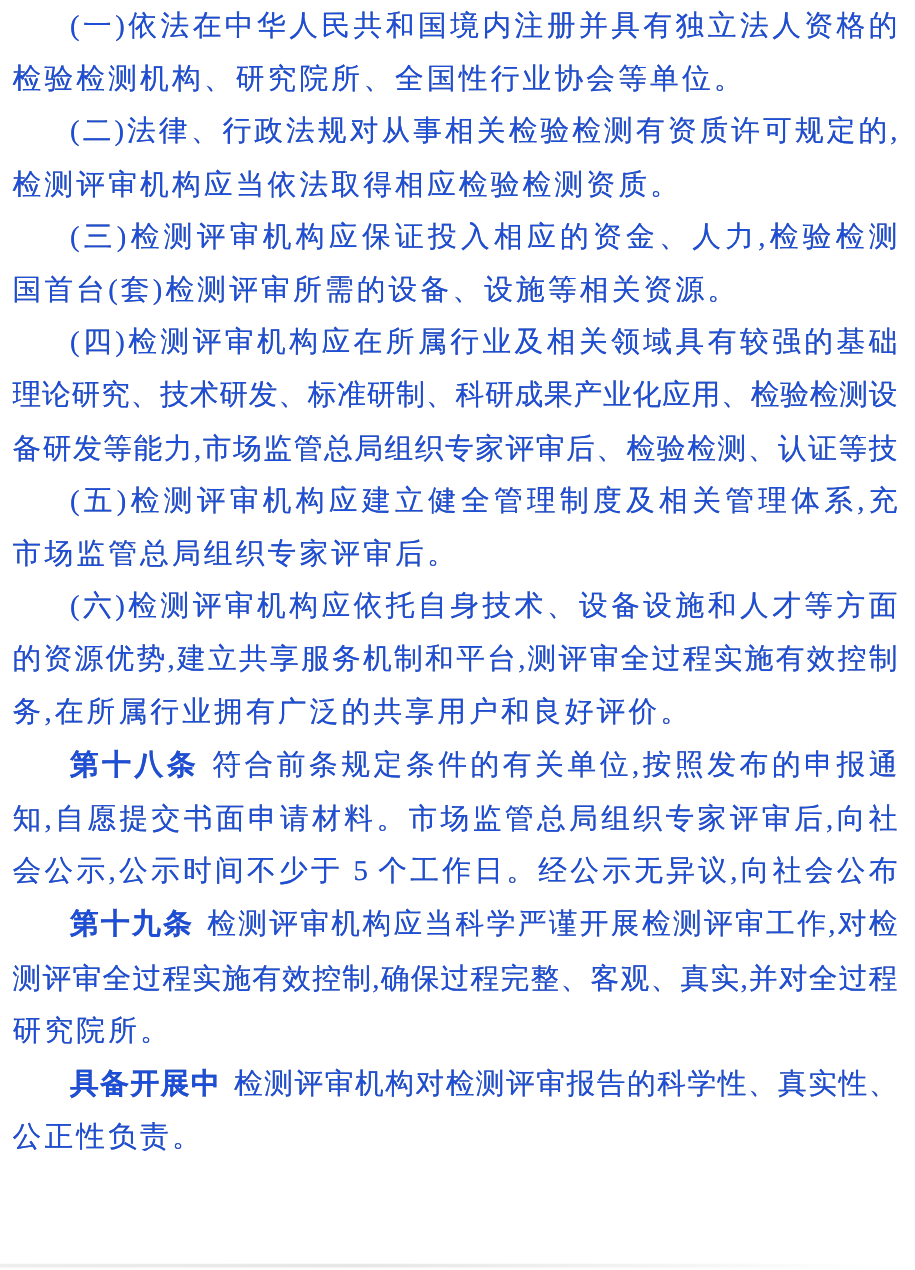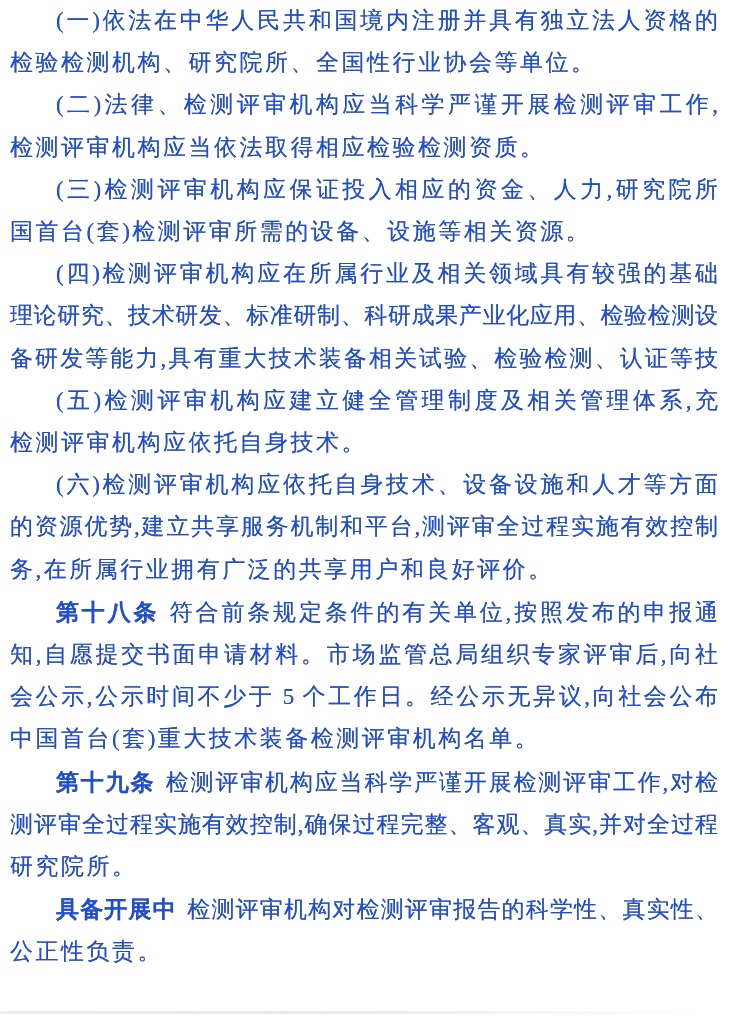--- a/index.html
+++ b/index.html
@@ -30,57 +30,56 @@
     text-justify: inter-character;
     
     text-shadow: 0 0 0.5px rgba(20,20,20,0.55);
   }
   .line.first { text-indent: 2em; }
   .line.last {
     text-align-last: left;
     letter-spacing: 2.5px;
   }
   .article-num {
-    font-family: Liberation Sans, sans-serif;
+    font-family: Liberation Mono, monospace;
     font-weight: 700;
     margin-right: 0.45em;
   }
   .scan-artifact {
     position: absolute;
     left: 0;
     right: 26px;
     bottom: 2px;
     height: 3px;
     background: linear-gradient(to right, #ececec 0%, #e4e4e4 40%, #f3f3f3 75%, #ffffff 100%);
     opacity: 0.9;
   }
 </style>
 </head>
 <body>
 
 <div class="page">
   <div class="doc-body" id="doc-body">
       <div class="line first">(一)依法在中华人民共和国境内注册并具有独立法人资格的</div>
       <div class="line last">检验检测机构、研究院所、全国性行业协会等单位。</div>
-      <div class="line first">(二)法律、检测评审机构应当科学严谨开展检测评审工作,</div>
+      <div class="line first">(二)法律、行政法规对从事相关检验检测有资质许可规定的,</div>
       <div class="line last">检测评审机构应当依法取得相应检验检测资质。</div>
-      <div class="line first">(三)检测评审机构应保证投入相应的资金、人力,研究院所</div>
+      <div class="line first">(三)检测评审机构应保证投入相应的资金、人力,检验检测</div>
       <div class="line last">国首台(套)检测评审所需的设备、设施等相关资源。</div>
       <div class="line first">(四)检测评审机构应在所属行业及相关领域具有较强的基础</div>
       <div class="line">理论研究、技术研发、标准研制、科研成果产业化应用、检验检测设</div>
-      <div class="line">备研发等能力,具有重大技术装备相关试验、检验检测、认证等技</div>
+      <div class="line">备研发等能力,市场监管总局组织专家评审后、检验检测、认证等技</div>
       <div class="line first">(五)检测评审机构应建立健全管理制度及相关管理体系,充</div>
-      <div class="line last">检测评审机构应依托自身技术。</div>
+      <div class="line last">市场监管总局组织专家评审后。</div>
       <div class="line first">(六)检测评审机构应依托自身技术、设备设施和人才等方面</div>
       <div class="line">的资源优势,建立共享服务机制和平台,测评审全过程实施有效控制</div>
       <div class="line last">务,在所属行业拥有广泛的共享用户和良好评价。</div>
       <div class="line first"><span class="article-num">第十八条</span><span>符合前条规定条件的有关单位,按照发布的申报通</span></div>
       <div class="line">知,自愿提交书面申请材料。市场监管总局组织专家评审后,向社</div>
       <div class="line">会公示,公示时间不少于 5 个工作日。经公示无异议,向社会公布</div>
-      <div class="line last">中国首台(套)重大技术装备检测评审机构名单。</div>
       <div class="line first"><span class="article-num">第十九条</span><span>检测评审机构应当科学严谨开展检测评审工作,对检</span></div>
       <div class="line">测评审全过程实施有效控制,确保过程完整、客观、真实,并对全过程</div>
       <div class="line last">研究院所。</div>
       <div class="line first"><span class="article-num">具备开展中</span><span>检测评审机构对检测评审报告的科学性、真实性、</span></div>
       <div class="line last">公正性负责。</div>
     </div>
   <div class="scan-artifact"></div>
 </div>
 
 </body></html>

